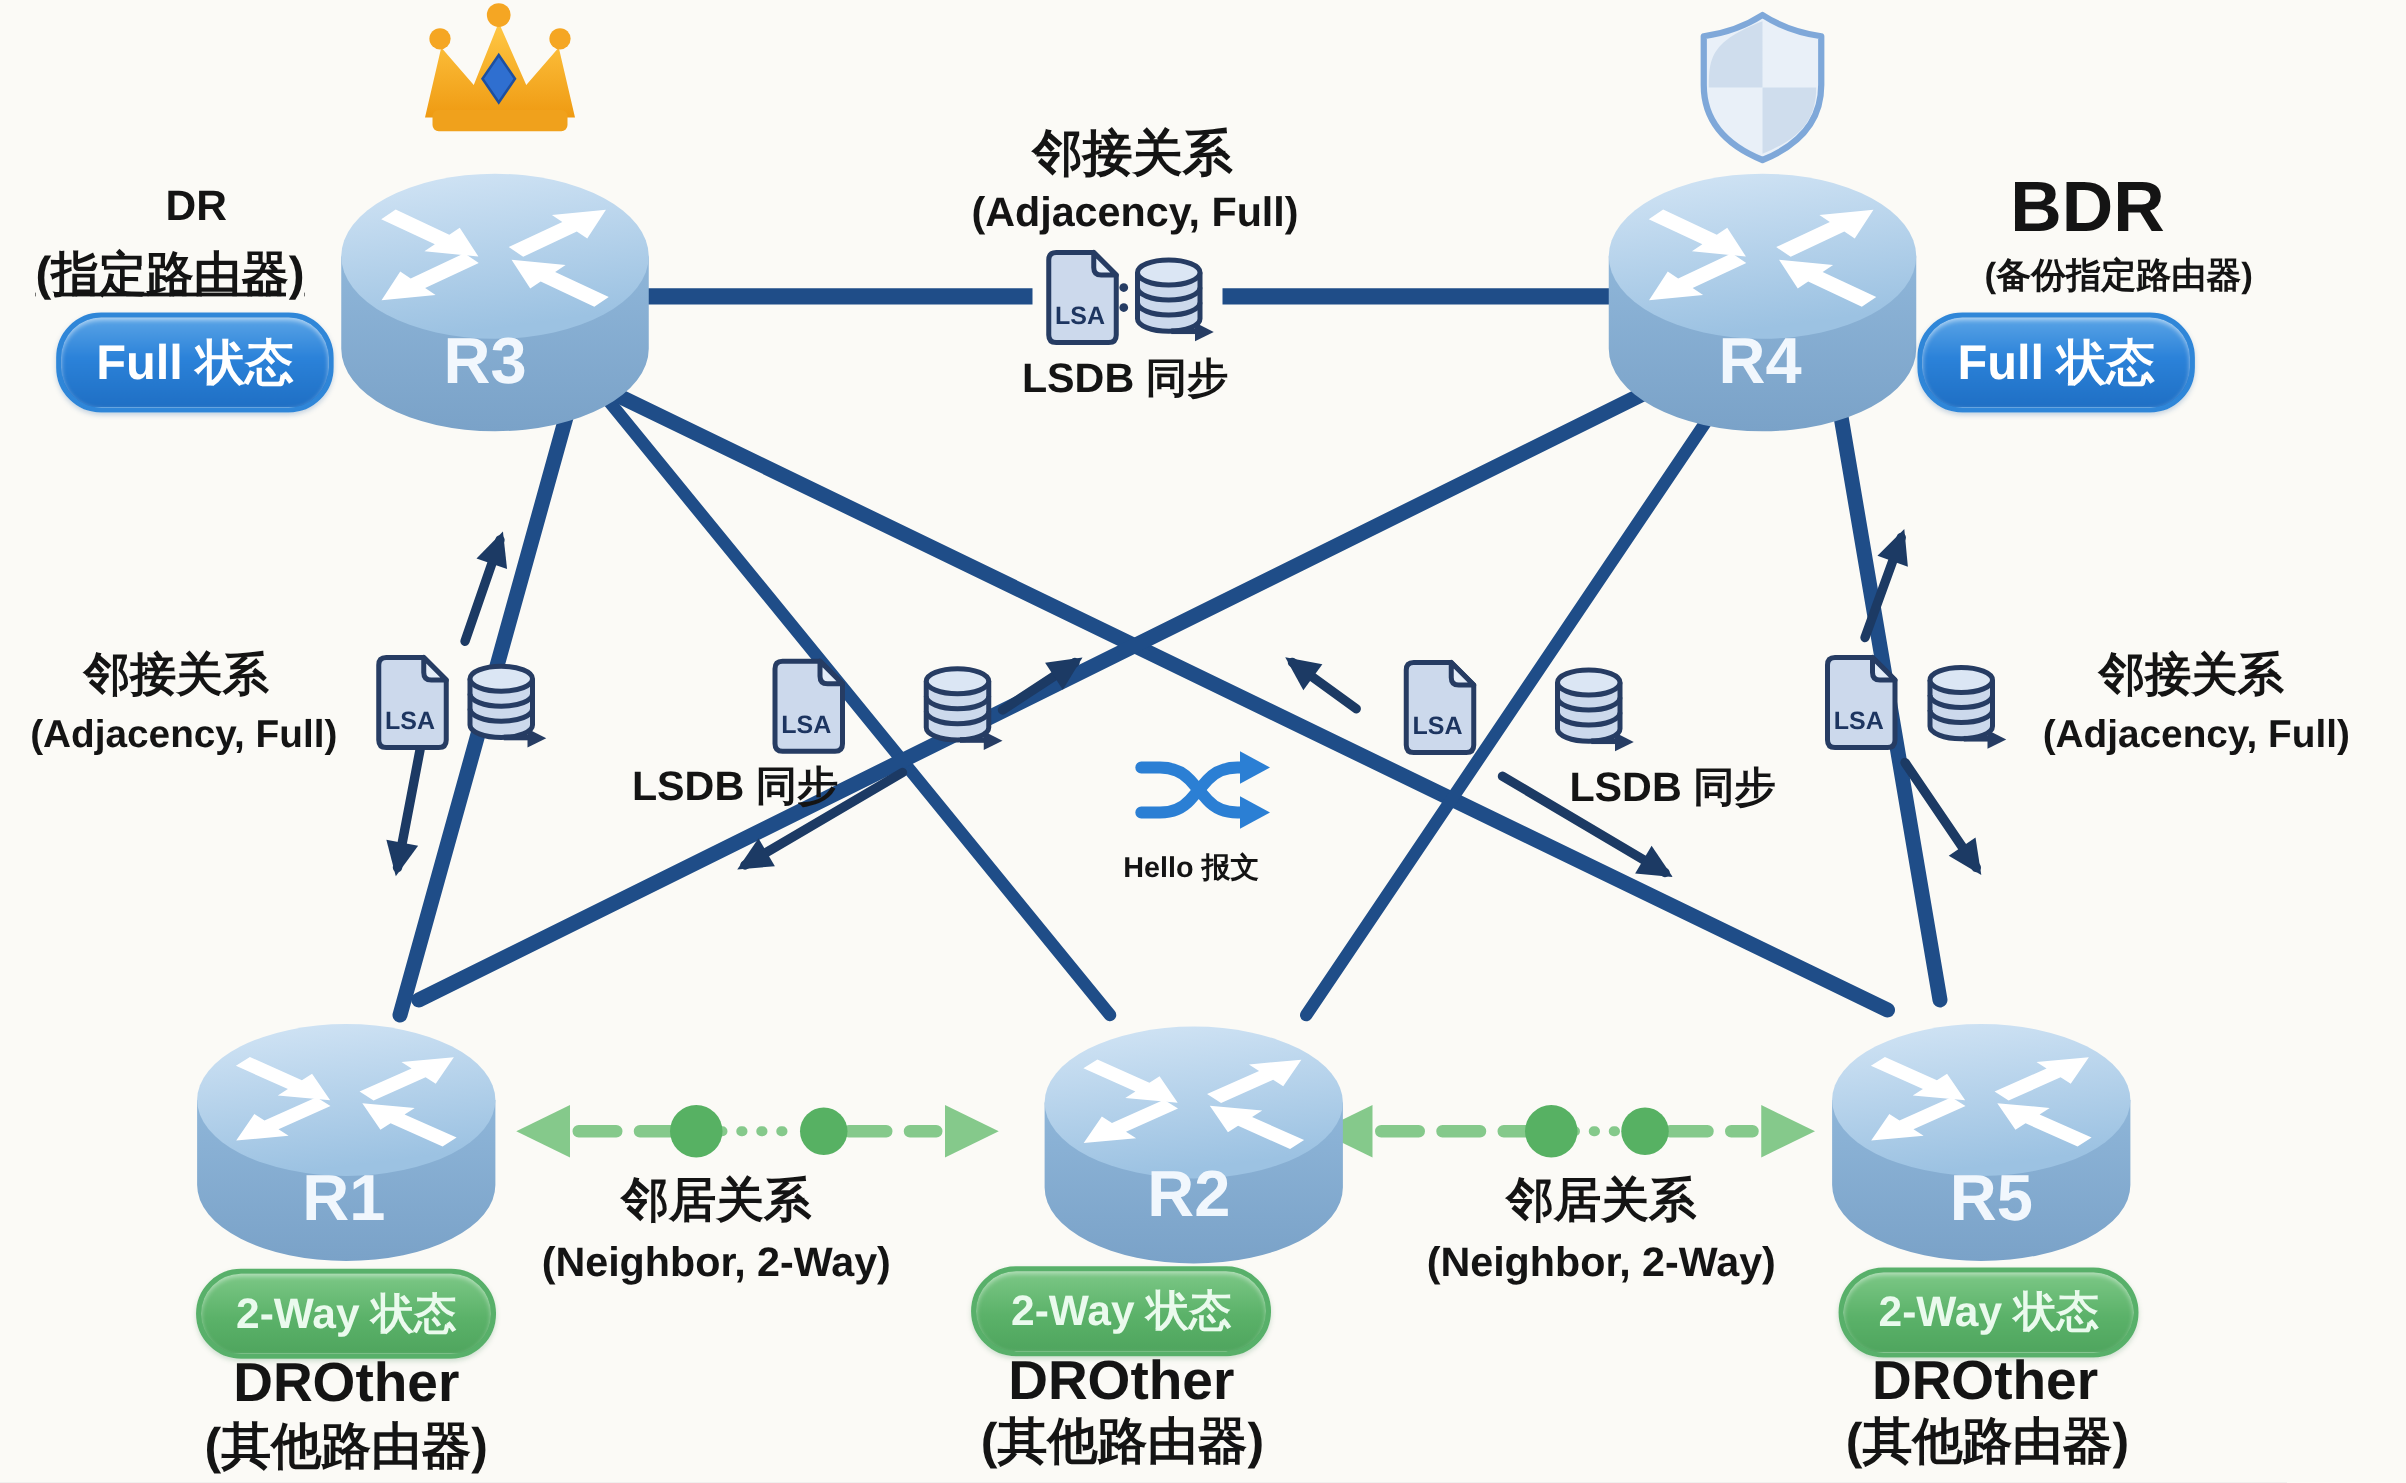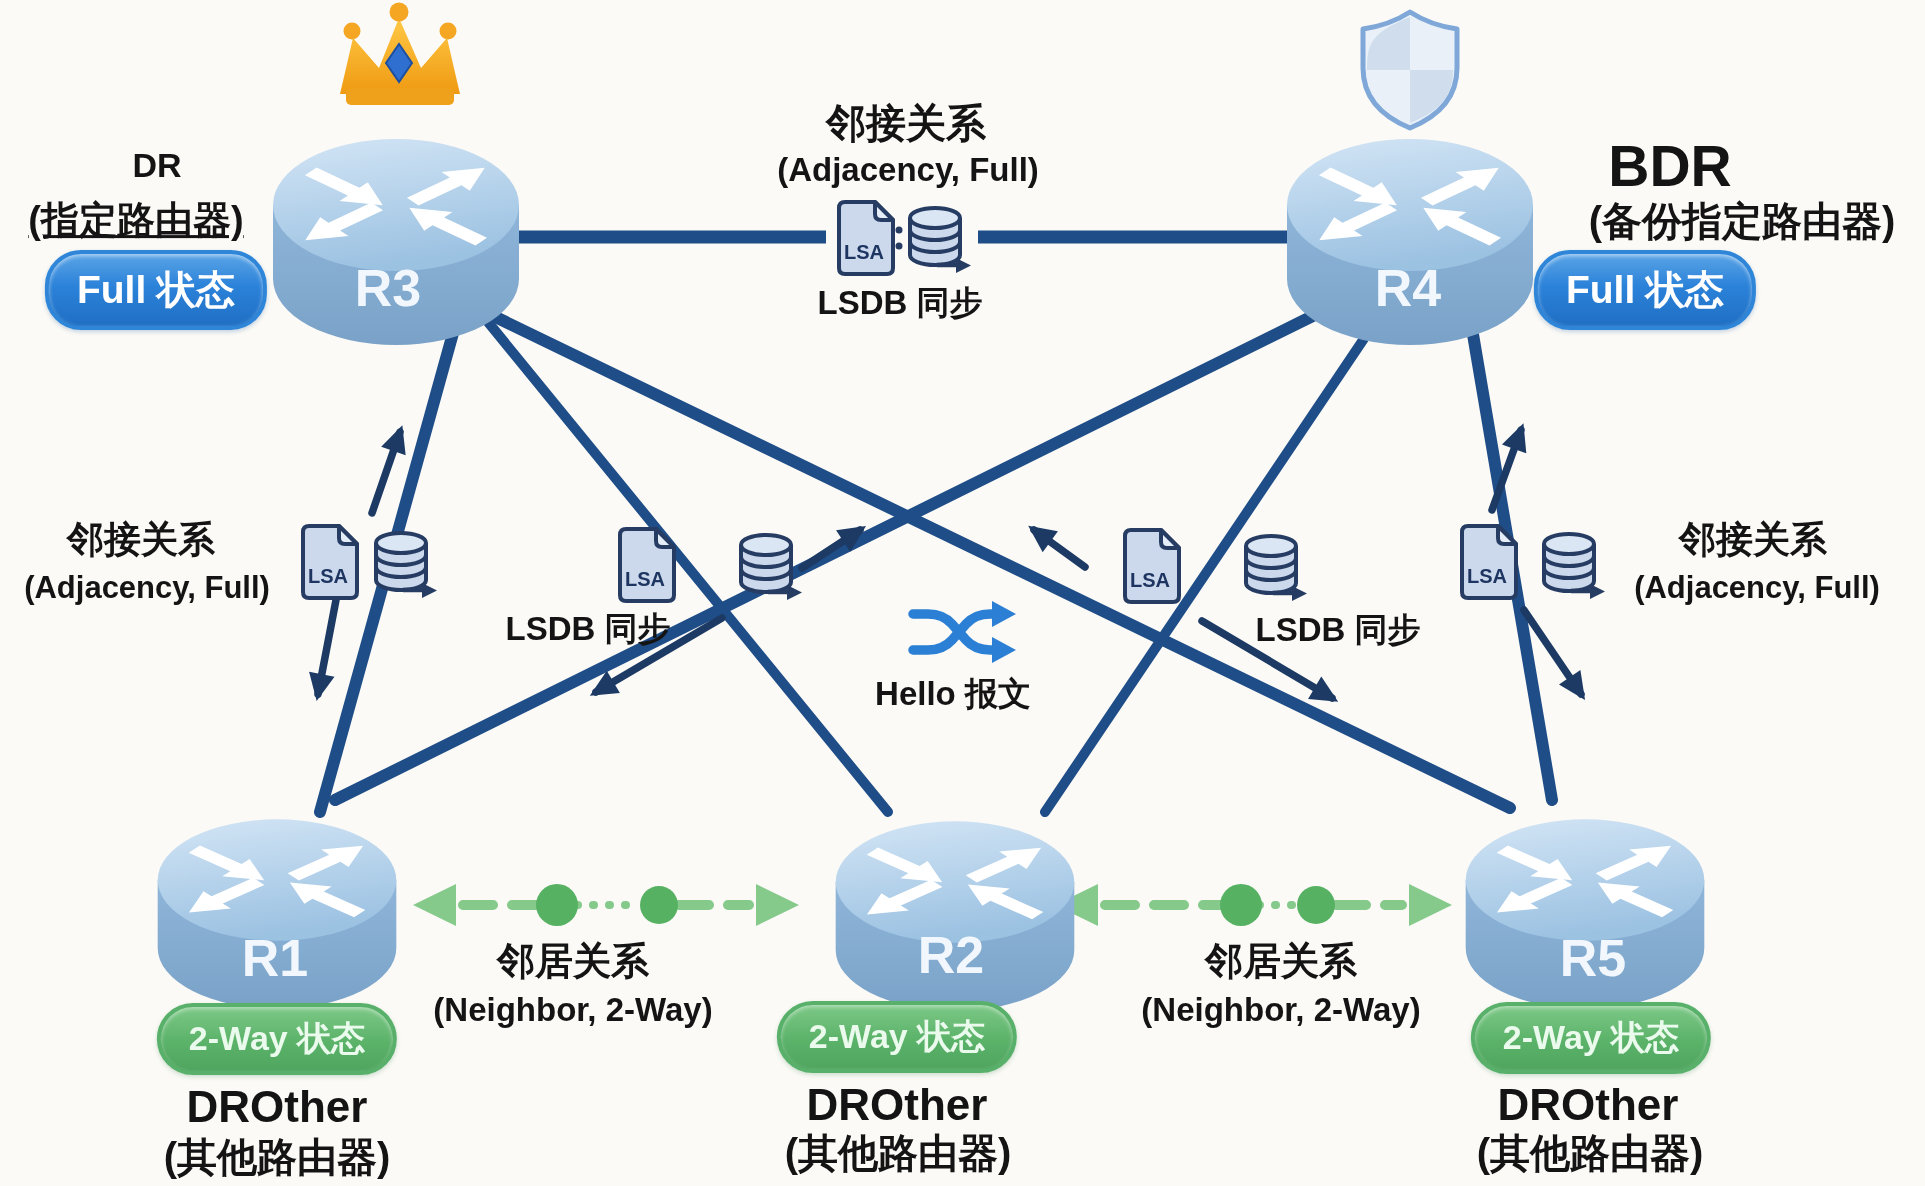--- a/index.html
+++ b/index.html
@@ -22,20 +22,21 @@
     color:#ffffff;font-size:39px;
     background:linear-gradient(180deg,#5aa4e6 0%,#2b82d9 45%,#1f6fc4 100%);
     border:4px solid #2f86d8;
     box-shadow:inset 0 2px 4px rgba(255,255,255,.55), 0 2px 4px rgba(30,90,160,.25);
   }
   .badge.green{
     color:#eafaed;font-size:34px;
     background:linear-gradient(180deg,#7cc886 0%,#5bb269 55%,#4fa55e 100%);
     border:4px solid #58b06a;
     box-shadow:inset 0 2px 4px rgba(255,255,255,.45), 0 2px 4px rgba(70,140,90,.25);
+    margin-top:12px;
   }
   svg text.rname{
     font-family:"Liberation Sans","DejaVu Sans",sans-serif;
     font-weight:bold;font-size:52px;fill:#f1f7fd;
   }
   svg text.lsatxt{
     font-family:"Liberation Sans","DejaVu Sans",sans-serif;
     font-weight:bold;font-size:20px;fill:#1d3560;
   }
 </style>
@@ -218,37 +219,37 @@
       <path d="M1410,70 L1367,70 C1367,46 1369,33 1410,17 Z" fill="#cfdded"></path>
       <path d="M1410,70 L1453,70 C1453,96 1440,111 1410,123 Z" fill="#cfdded"></path>
     </g>
   </svg>
 
   <div class="lbl" style="left:157px;top:166px;font-size:34px;">DR</div>
   <div class="lbl" style="left:136px;top:221px;font-size:38px;text-decoration:underline;">(指定路由器)</div>
   <div class="badge blue" style="left:156px;top:290px;">Full 状态</div>
 
   <div class="lbl" style="left:1670px;top:166px;font-size:57px;">BDR</div>
-  <div class="lbl" style="left:1718px;top:221px;font-size:40px;padding-left:48px;">(备份指定路由器)</div>
+  <div class="lbl" style="left:1671px;top:221px;font-size:28px;padding-left:48px;">(备份指定路由器)</div>
   <div class="badge blue" style="left:1645px;top:290px;">Full 状态</div>
 
   <div class="lbl" style="left:906px;top:123px;font-size:40px;">邻接关系</div>
   <div class="lbl" style="left:908px;top:170px;font-size:33px;">(Adjacency, Full)</div>
   <div class="lbl" style="left:900px;top:303px;font-size:33px;">LSDB 同步</div>
 
   <div class="lbl" style="left:141px;top:540px;font-size:37px;">邻接关系</div>
   <div class="lbl" style="left:147px;top:588px;font-size:31px;">(Adjacency, Full)</div>
 
   <div class="lbl" style="left:1753px;top:540px;font-size:37px;">邻接关系</div>
   <div class="lbl" style="left:1757px;top:588px;font-size:31px;">(Adjacency, Full)</div>
 
   <div class="lbl" style="left:588px;top:629px;font-size:33px;">LSDB 同步</div>
   <div class="lbl" style="left:1338px;top:630px;font-size:33px;">LSDB 同步</div>
 
-  <div class="lbl" style="left:953px;top:694px;font-size:33px;">Hello 报文</div>
+  <div class="lbl" style="left:953px;top:694px;font-size:23px;">Hello 报文</div>
 
   <div class="lbl" style="left:573px;top:962px;font-size:38px;">邻居关系</div>
   <div class="lbl" style="left:573px;top:1010px;font-size:33px;">(Neighbor, 2-Way)</div>
   <div class="lbl" style="left:1281px;top:962px;font-size:38px;">邻居关系</div>
   <div class="lbl" style="left:1281px;top:1010px;font-size:33px;">(Neighbor, 2-Way)</div>
 
   <div class="badge green" style="left:277px;top:1039px;">2-Way 状态</div>
   <div class="lbl" style="left:277px;top:1107px;font-size:44px;">DROther</div>
   <div class="lbl" style="left:277px;top:1157px;font-size:40px;">(其他路由器)</div>
 

